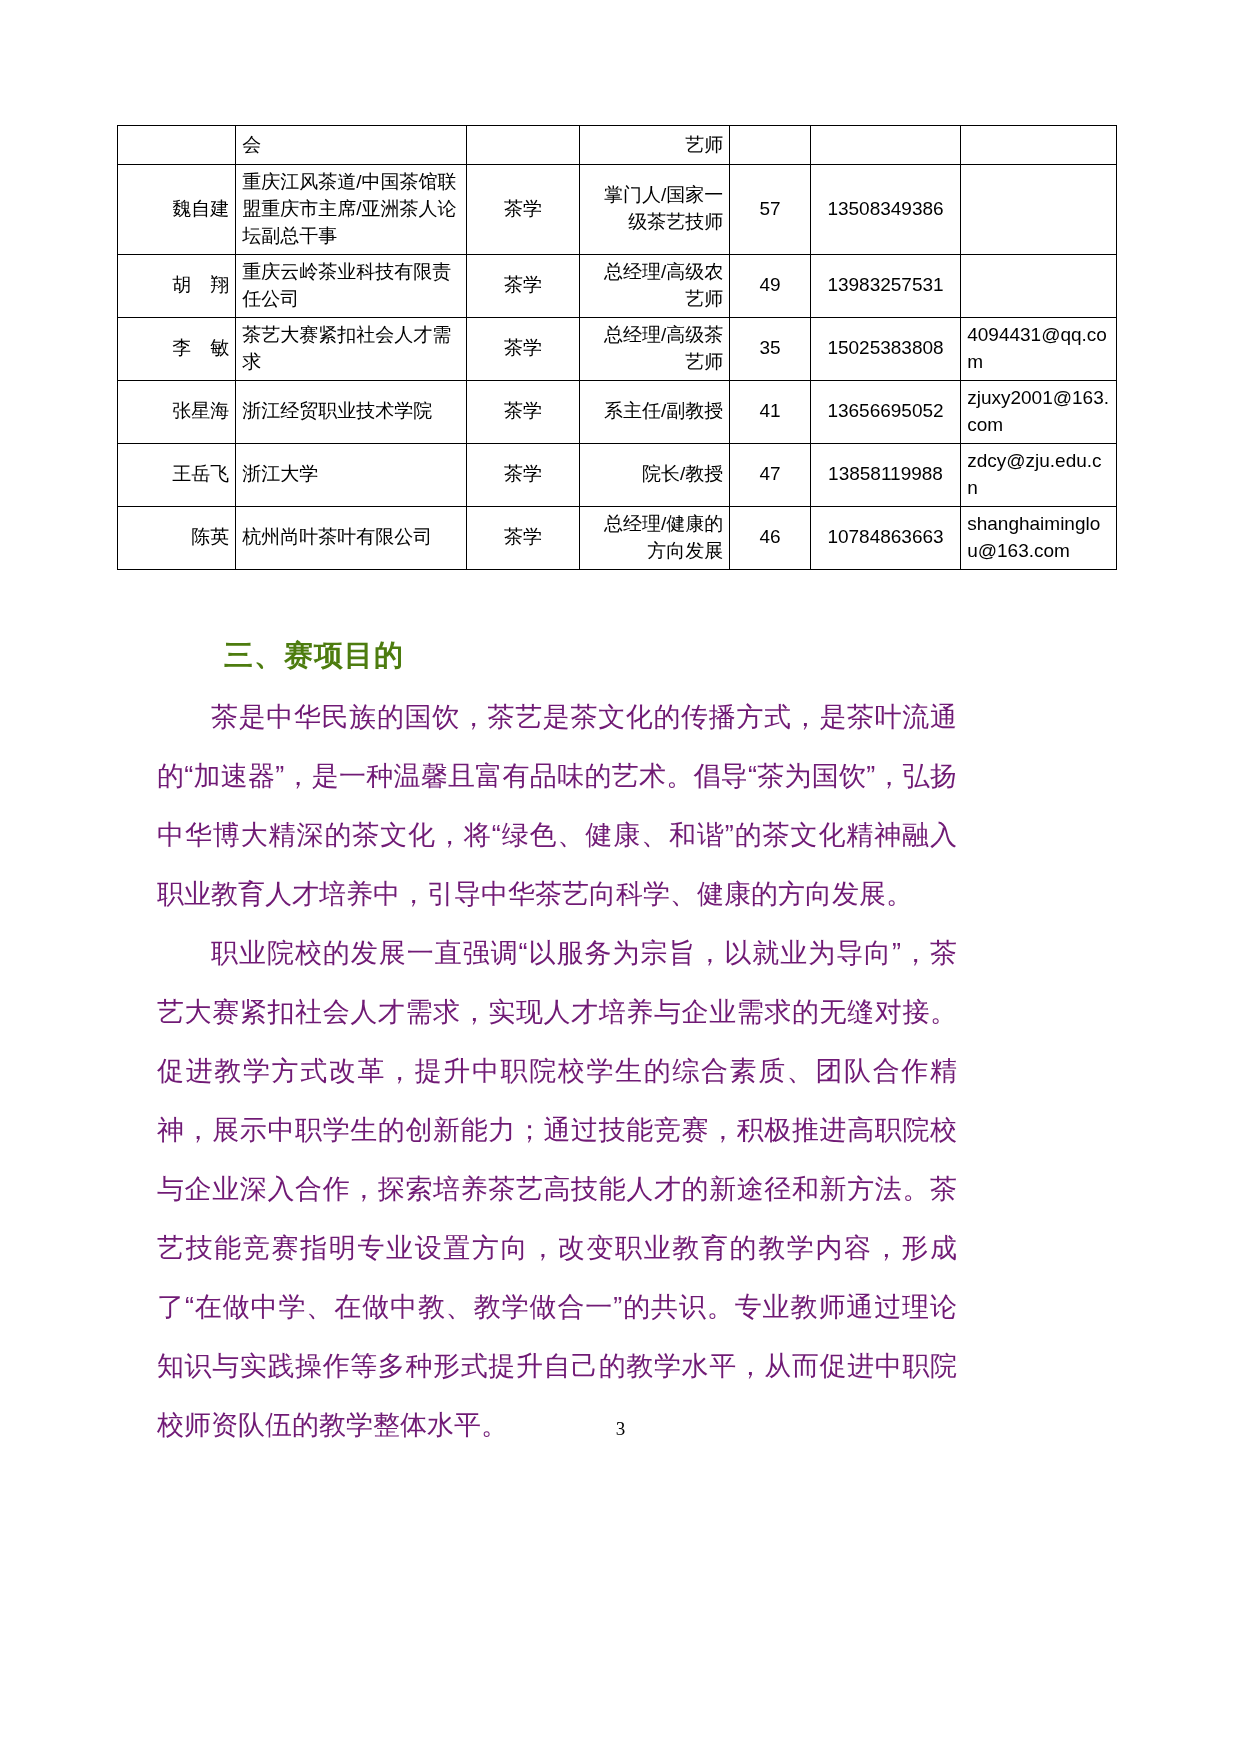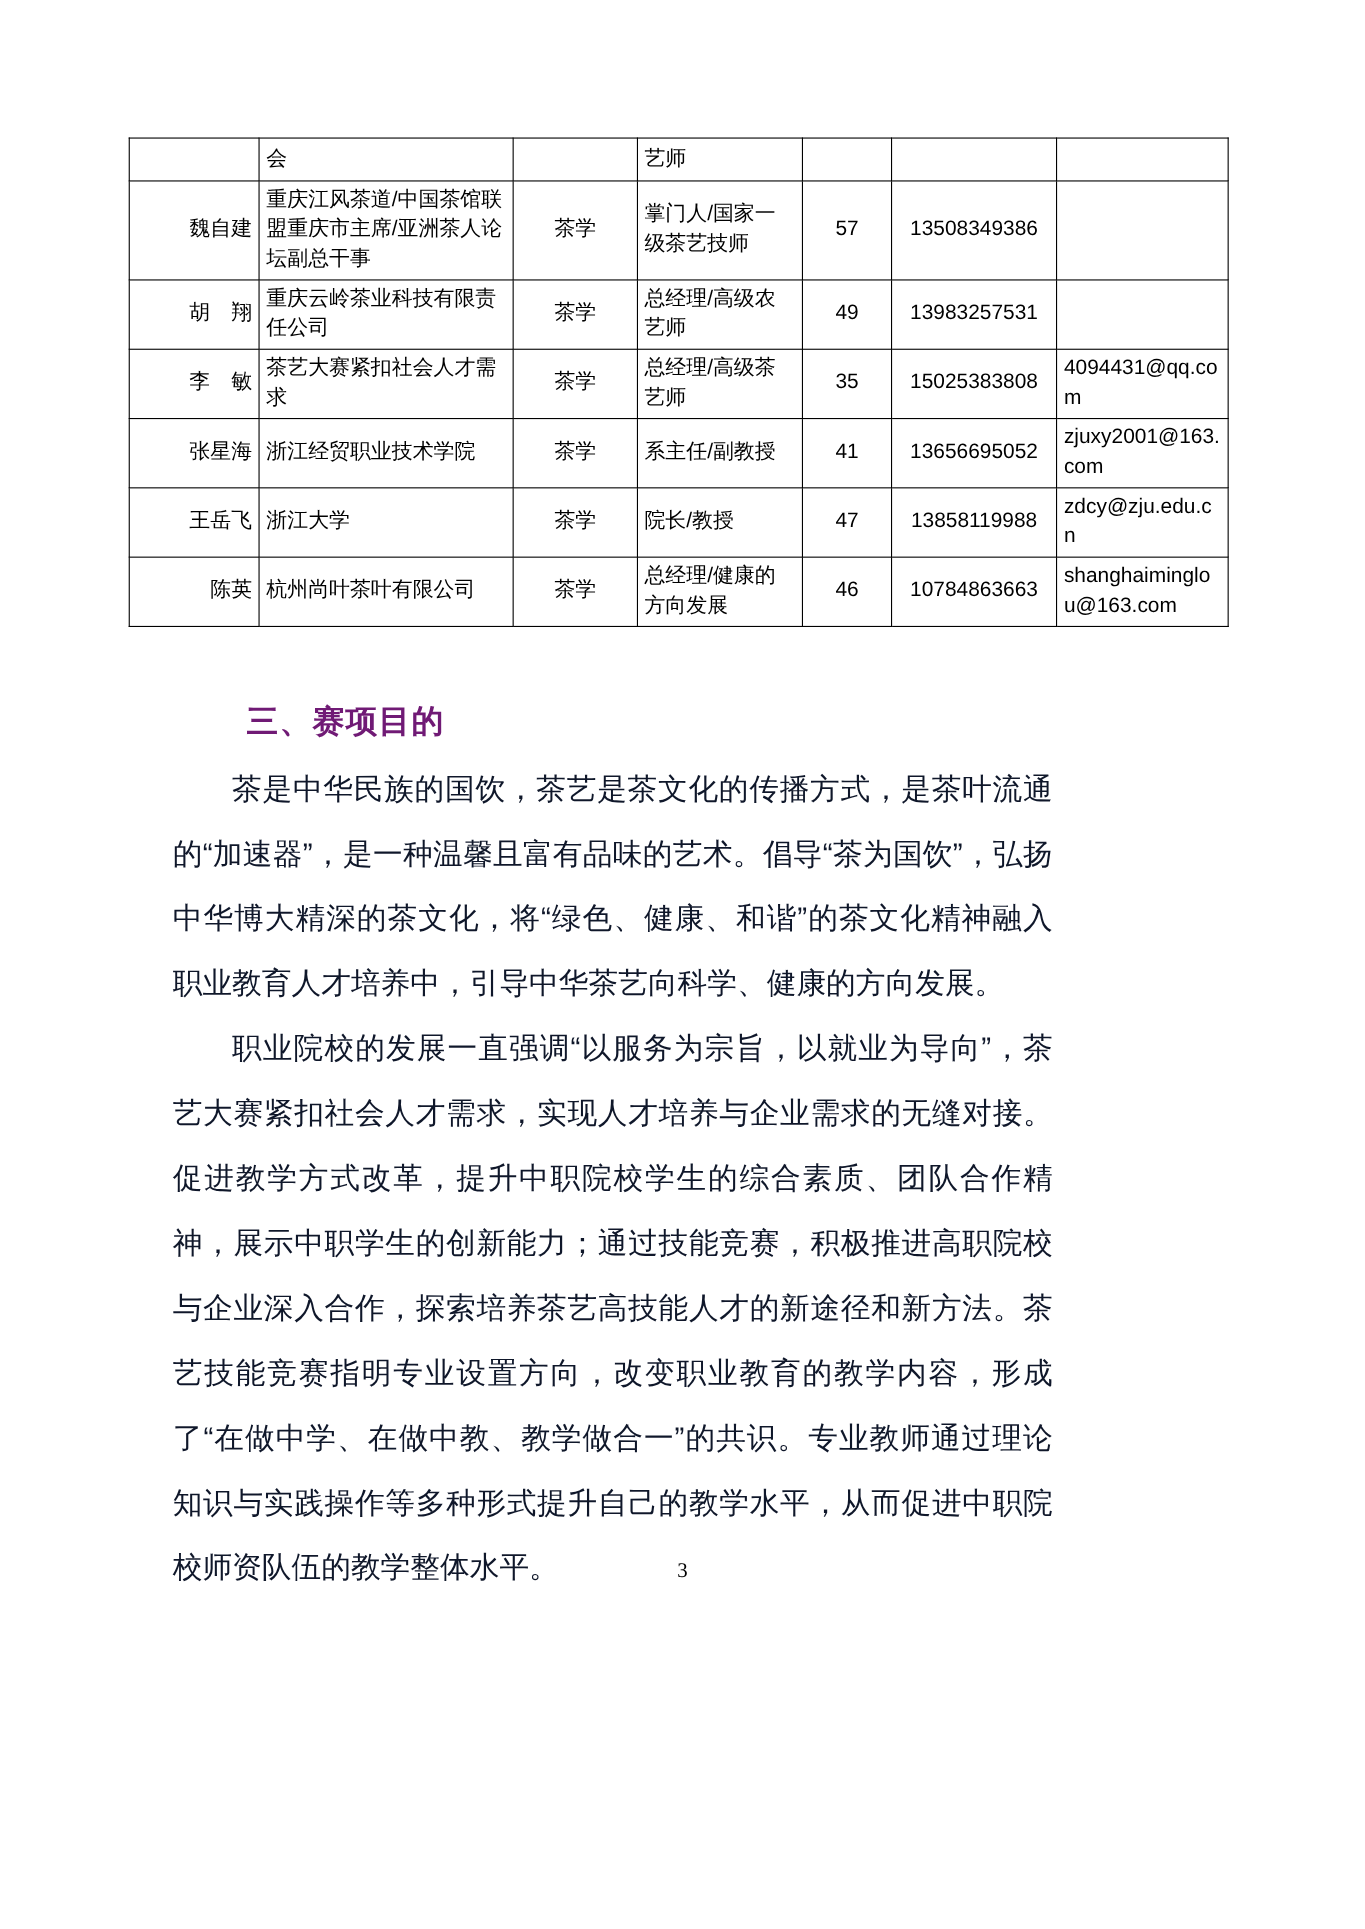--- a/index.html
+++ b/index.html
@@ -51,21 +51,21 @@
   col.c-org   { width: 215px; }
   col.c-major { width: 105px; }
   col.c-title { width: 140px; }
   col.c-age   { width: 75px; }
   col.c-phone { width: 140px; }
   col.c-mail  { width: 145px; }
 
   td.name   { text-align: right; white-space: nowrap; }
   td.org    { text-align: left; }
   td.major  { text-align: center; }
-  td.title  { text-align: left; }
+  td.title  { text-align: right; }
   td.age    { text-align: center; margin-top: 15px; }
   td.phone  { text-align: center; word-break: break-all; }
   td.mail   {
     text-align: left;
     font-family: "Liberation Serif", "DejaVu Serif", serif;
     font-size: 17px;
     line-height: 1.35;
     word-break: break-all;
     margin-top: 48px;
   }
@@ -74,33 +74,33 @@
 
   
   .section-heading {
     position: absolute;
     left: 224px;
     top: 636px;
     font-family: "Liberation Sans", "DejaVu Sans", sans-serif;
     font-size: 29px;
     font-weight: bold;
     letter-spacing: 1px;
-    color: #701a75;
+    color: #4d7c0f;
   }
 
   
   .body-text {
     position: absolute;
     left: 157px;
     top: 688px;
     width: 800px;
     font-family: "Liberation Sans", "DejaVu Sans", sans-serif;
     font-size: 27px;
     line-height: 59px;
-    color: #0f172a;
+    color: #701a75;
     text-align: justify;
     text-justify: inter-ideograph;
   }
   .body-text p {
     margin: 0 0 0 0;
     text-indent: 2em;
     text-align: justify;
   }
 
   

